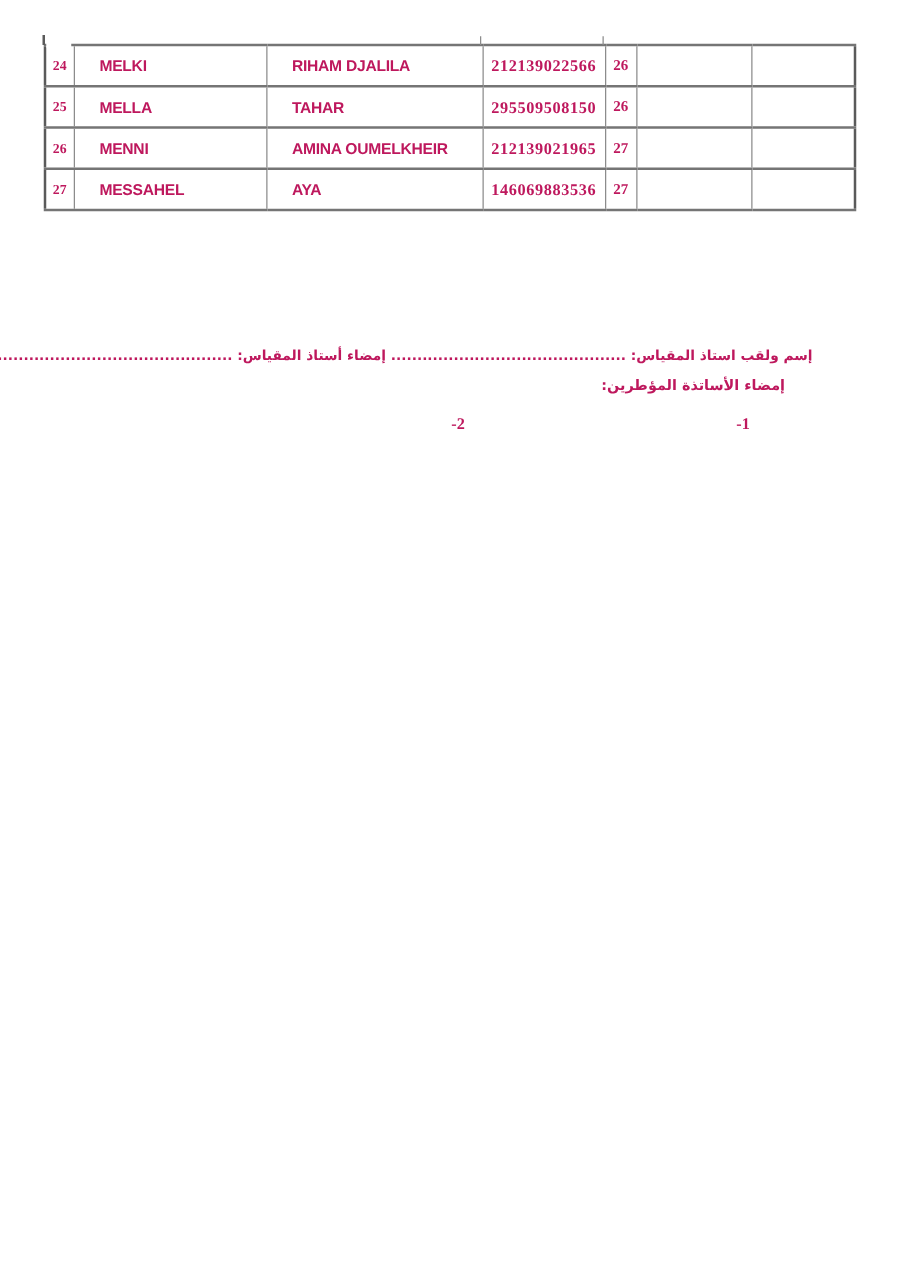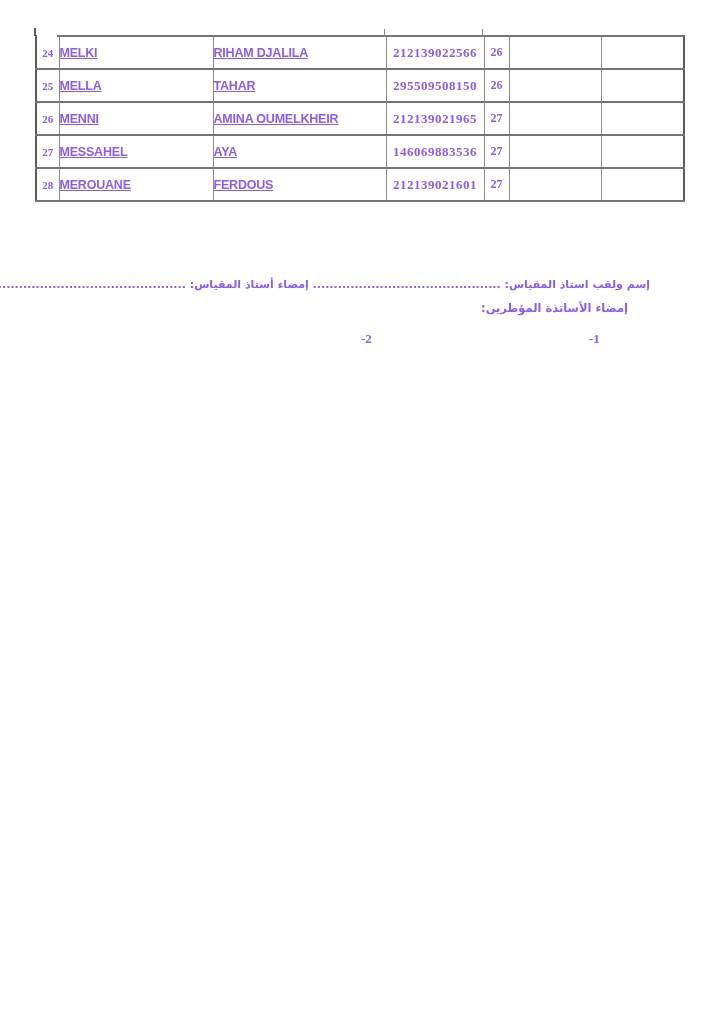--- a/index.html
+++ b/index.html
@@ -2,21 +2,21 @@
 <html><head>
 <meta charset="utf-8">
 <style>
   html,body { margin:0; padding:0; background:#e8e8e8; }
   .page {
     position:relative;
     width:724px; height:1024px;
     margin:0 auto;
     background:#ffffff;
     overflow:hidden;
-    color:#8b5cf6;
+    color:#be185d;
   }
 
   
   .tbl {
     position:absolute; left:35px; top:35px;
     border-collapse:collapse;
     table-layout:fixed;
     width:648px;
   }
   .tbl td {
@@ -24,21 +24,21 @@
     border-right:1px solid #8c8c8c;
     border-top:2px solid #757575;
     border-bottom:2px solid #757575;
     height:29px;
     vertical-align:middle;
     overflow:hidden;
     background:#fff;
   }
   .tbl { border:2px solid #5a5a5a; }
   .c-num   { font:bold 11px "Liberation Serif", serif;  text-align:center; }
-  .c-name  { font:bold 12.5px "Liberation Sans", sans-serif; text-align:left; padding-left:0; letter-spacing:-0.2px;text-decoration:underline; }
+  .c-name  { font:bold 12.5px "Liberation Sans", sans-serif; text-align:left; padding-left:20px; letter-spacing:-0.2px; }
   .c-id    { font:bold 13px "Liberation Serif", serif;  text-align:center; letter-spacing:0.5px; }
   .c-count { font:bold 12px "Liberation Serif", serif;  text-align:center; }
   .c-sign  { }
 
   
   .top-gap  { position:absolute; left:37px; top:32px; width:20px; height:6px; background:#ffffff; }
   .stub     { position:absolute; background:#8c8c8c; }
   .stub-left{ left:34px;  top:28px; width:2px; height:8px; background:#5a5a5a; }
   .stub-a   { left:384px; top:29px; width:1px; height:7px; }
   .stub-b   { left:482px; top:29px; width:1px; height:7px; }
@@ -104,29 +104,20 @@
         </tr>
         <tr>
           <td class="c-num">27</td>
           <td class="c-name">MESSAHEL</td>
           <td class="c-name">AYA</td>
           <td class="c-id">146069883536</td>
           <td class="c-count">27</td>
           <td class="c-sign"></td>
           <td class="c-sign"></td>
         </tr>
-        <tr>
-          <td class="c-num">28</td>
-          <td class="c-name">MEROUANE</td>
-          <td class="c-name">FERDOUS</td>
-          <td class="c-id">212139021601</td>
-          <td class="c-count">27</td>
-          <td class="c-sign"></td>
-          <td class="c-sign"></td>
-        </tr>
       </tbody>
   </table>
 
   <div class="top-gap"></div>
   <div class="stub stub-left"></div>
   <div class="stub stub-a"></div>
   <div class="stub stub-b"></div>
 
   <div class="sig-line">إسم ولقب استاذ المقياس: ............................................. إمضاء أستاذ المقياس: .............................................</div>
   <div class="supervisors">إمضاء الأساتذة المؤطرين:</div>

